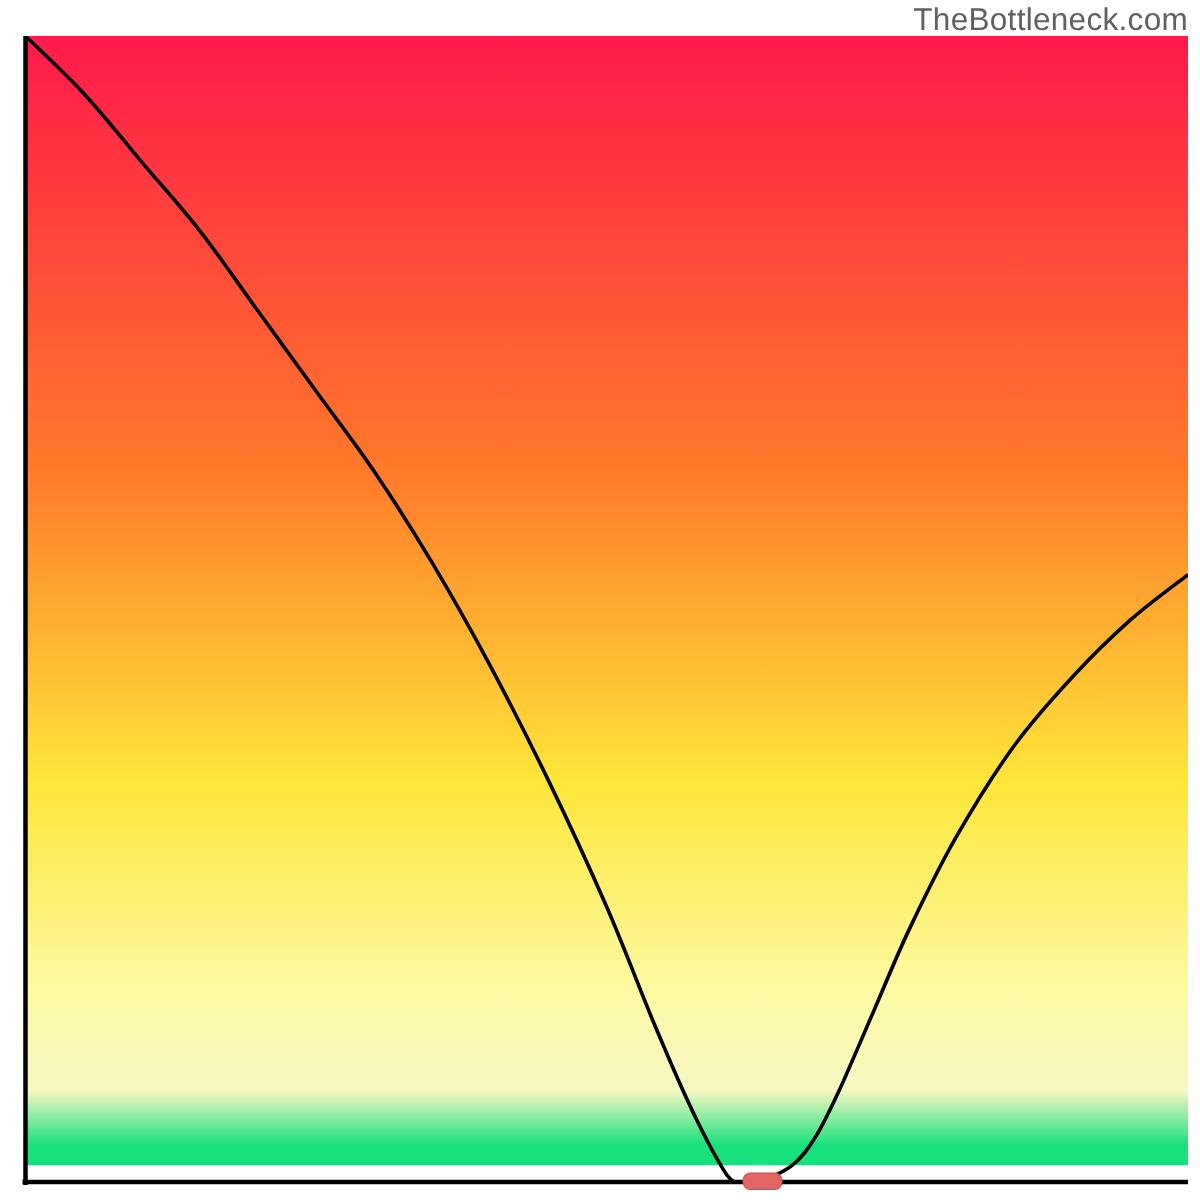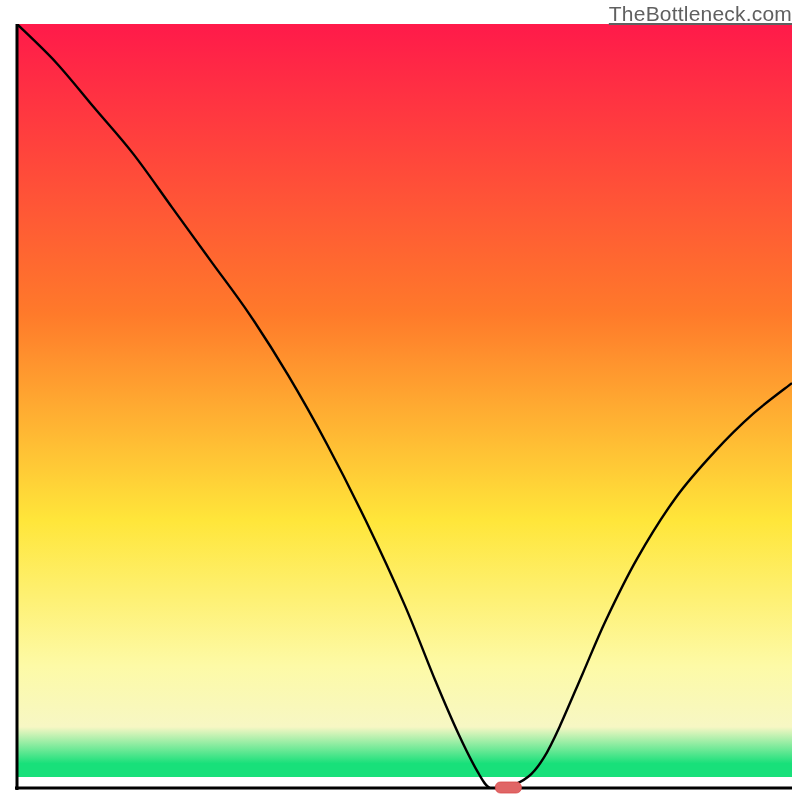--- a/index.html
+++ b/index.html
@@ -18,21 +18,20 @@
   }
   .watermark {
     position: absolute;
     top: 2px;
     right: 8px;
     font-size: 21px;
     font-weight: 500;
     color: #606060;
     letter-spacing: 0.2px;
     z-index: 5;
-    text-decoration: underline;
   }
   svg {
     position: absolute;
     left: 0;
     top: 0;
   }
 </style>
 </head>
 <body>
 <div class="stage">

